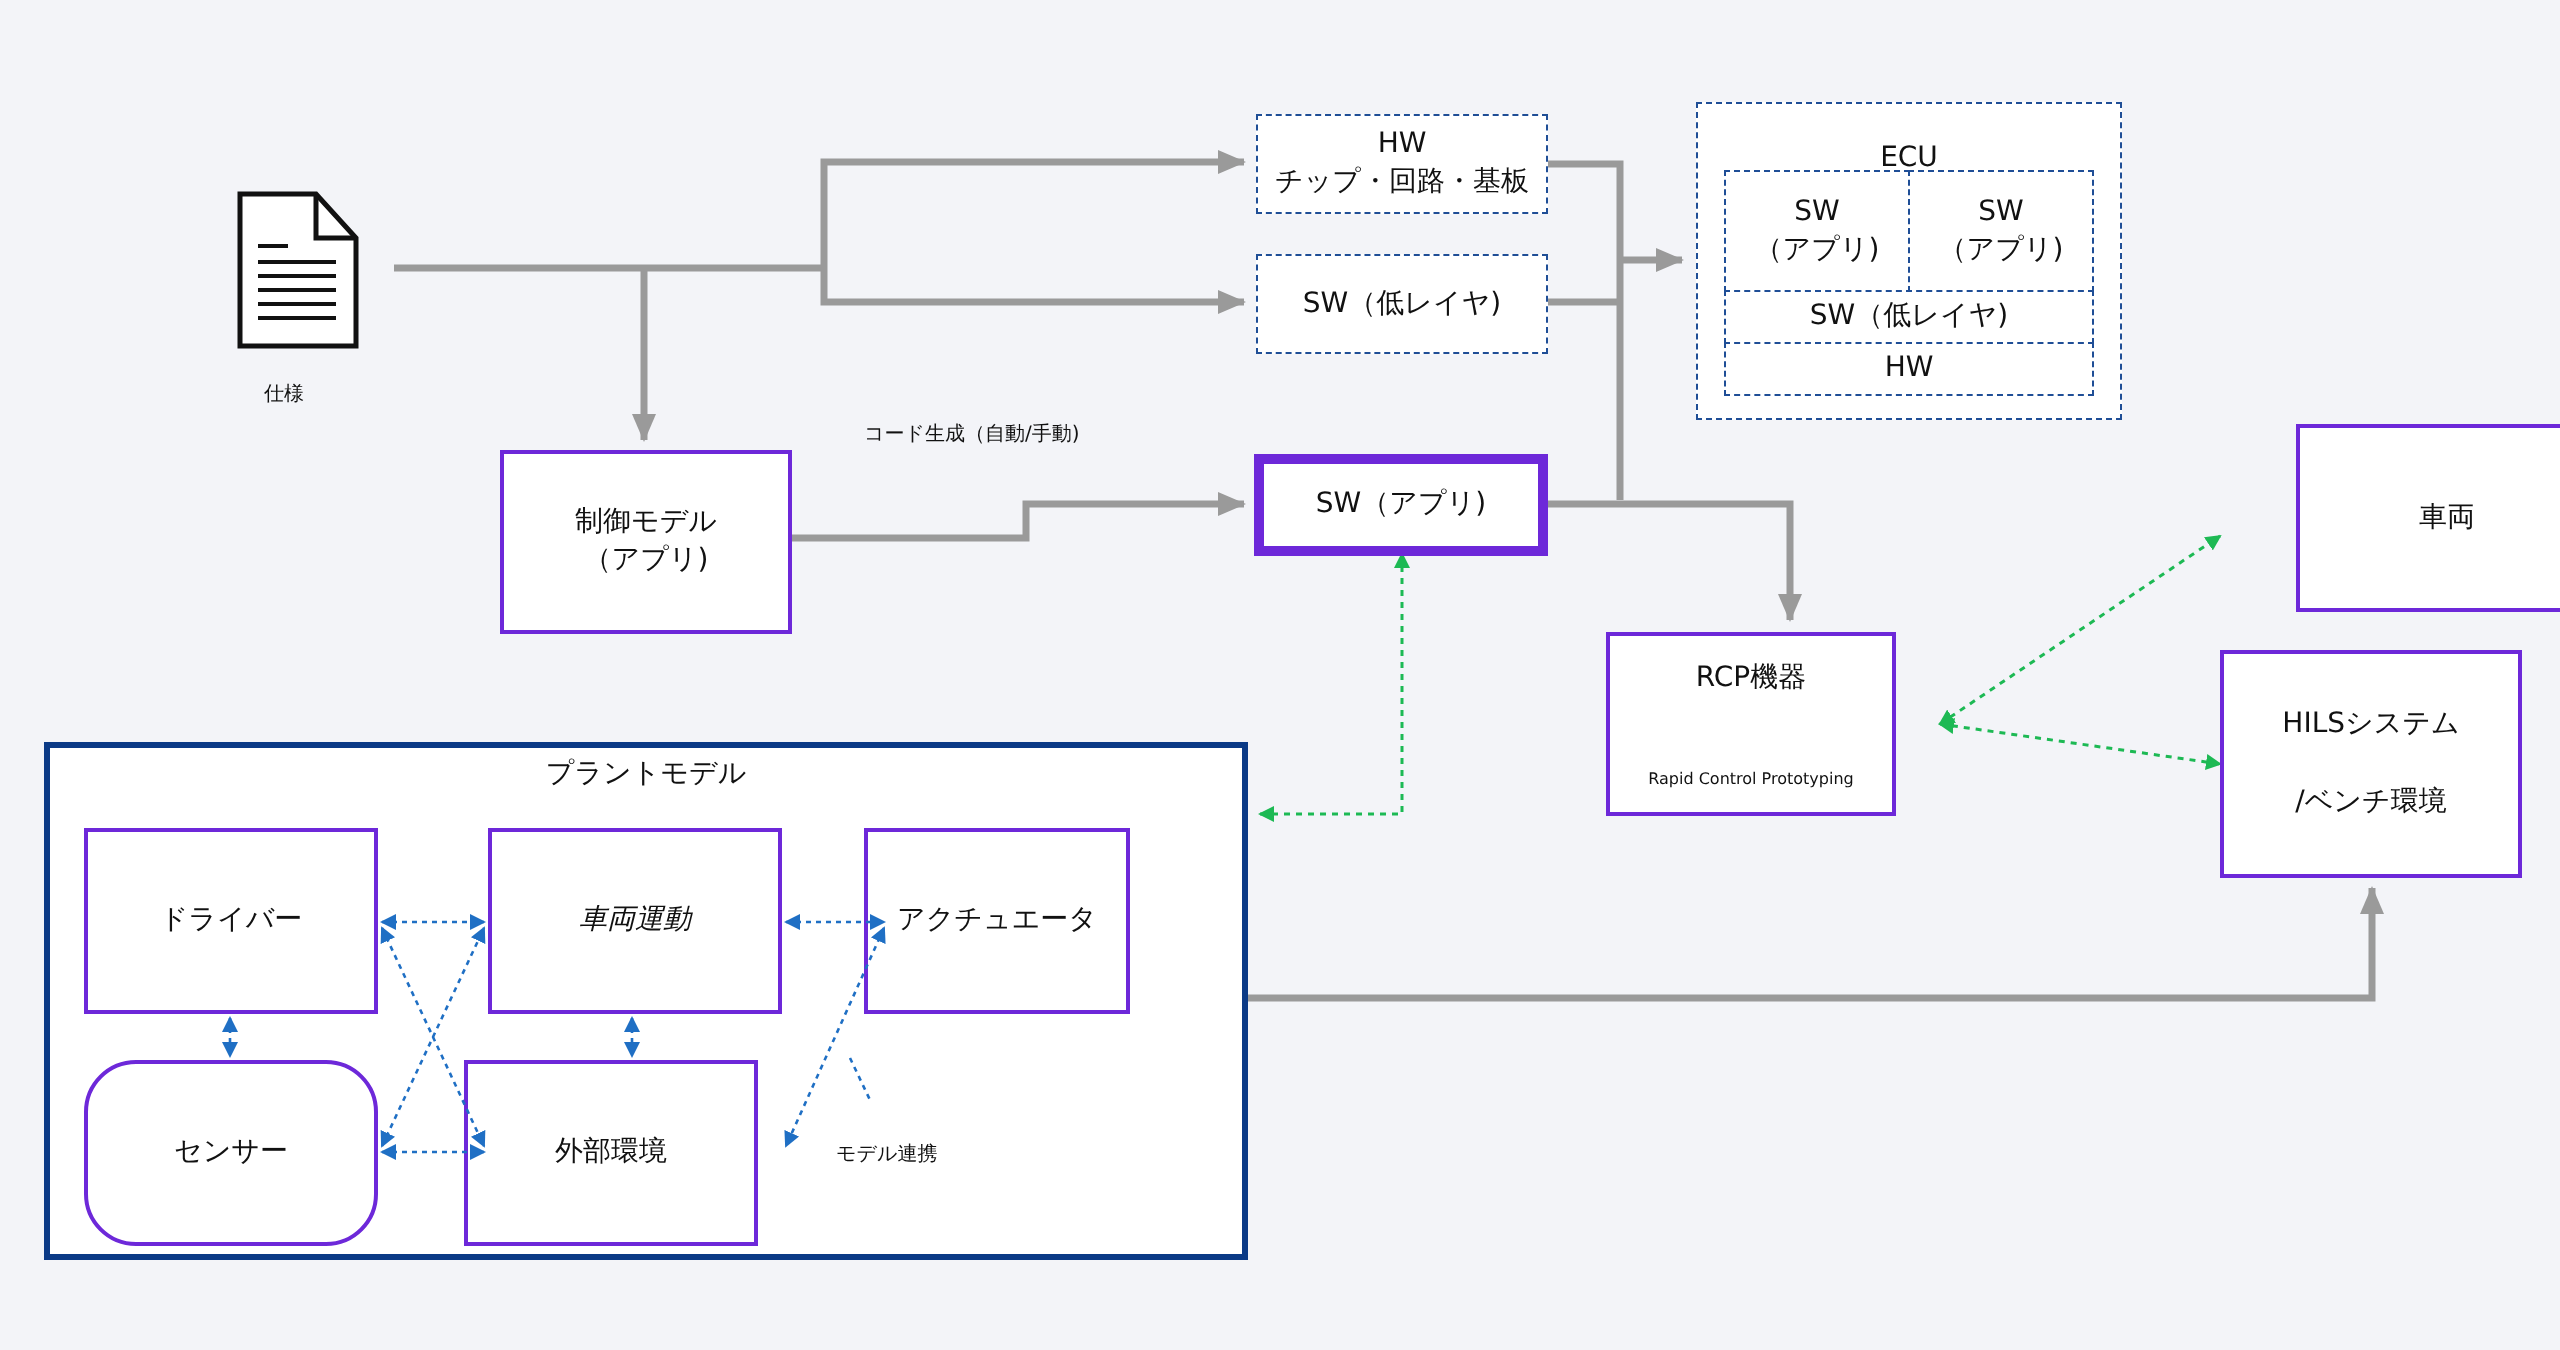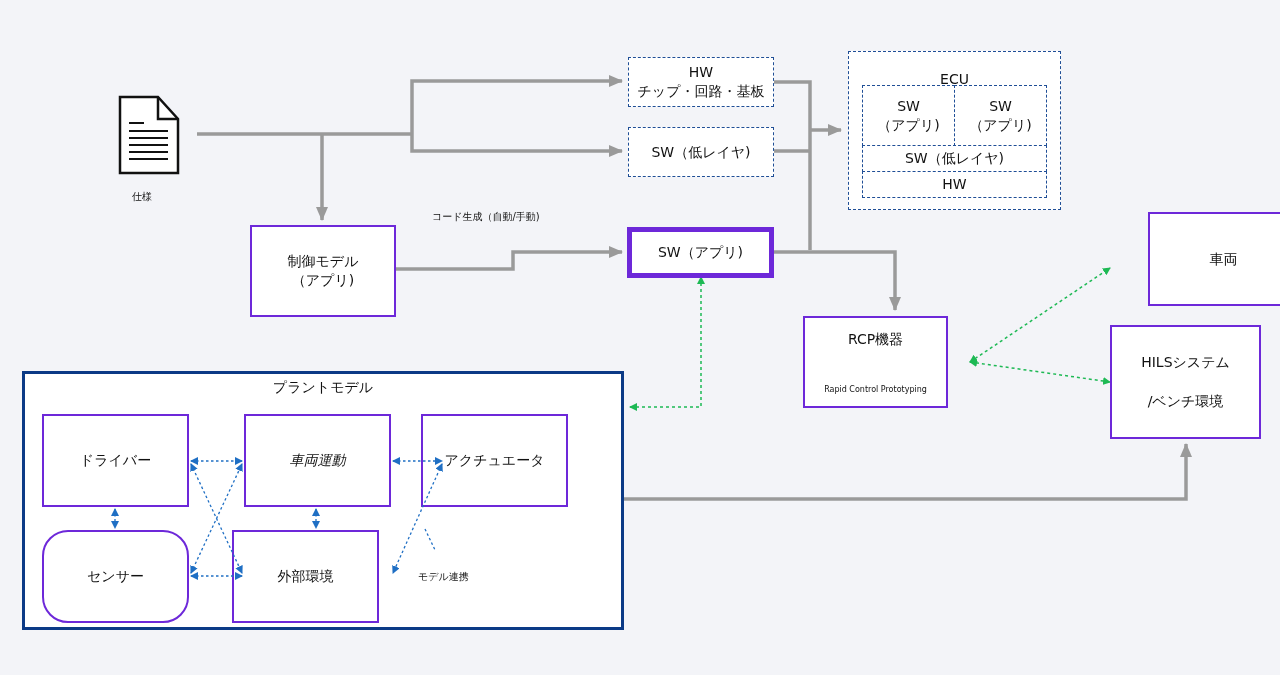--- a/index.html
+++ b/index.html
@@ -135,21 +135,21 @@
 <div class="box" style="left:22px;top:371px;width:602px;height:259px;border-width:3px;border-color:#0b3a86;justify-content:flex-start;background:#fff;">
   <span style="margin-top:4px;">プラントモデル</span>
 </div>
 <svg class="wires" width="1280" height="675" style="pointer-events:none;"></svg>
 <div class="box" style="left:42px;top:414px;width:147px;height:93px;">
   <span>ドライバー</span>
 </div>
 <div class="box" style="left:244px;top:414px;width:147px;height:93px;font-style:italic;">
   <span>車両運動</span>
 </div>
-<div class="box" style="left:421px;top:414px;width:147px;height:93px;">
+<div class="box" style="left:432px;top:414px;width:133px;height:93px;">
   <span>アクチュエータ</span>
 </div>
 <div class="box" style="left:42px;top:530px;width:147px;height:93px;border-radius:26px;">
   <span>センサー</span>
 </div>
 <div class="box" style="left:232px;top:530px;width:147px;height:93px;">
   <span>外部環境</span>
 </div>
 <div class="label" style="left:418px;top:570px;">モデル連携</div>
 

